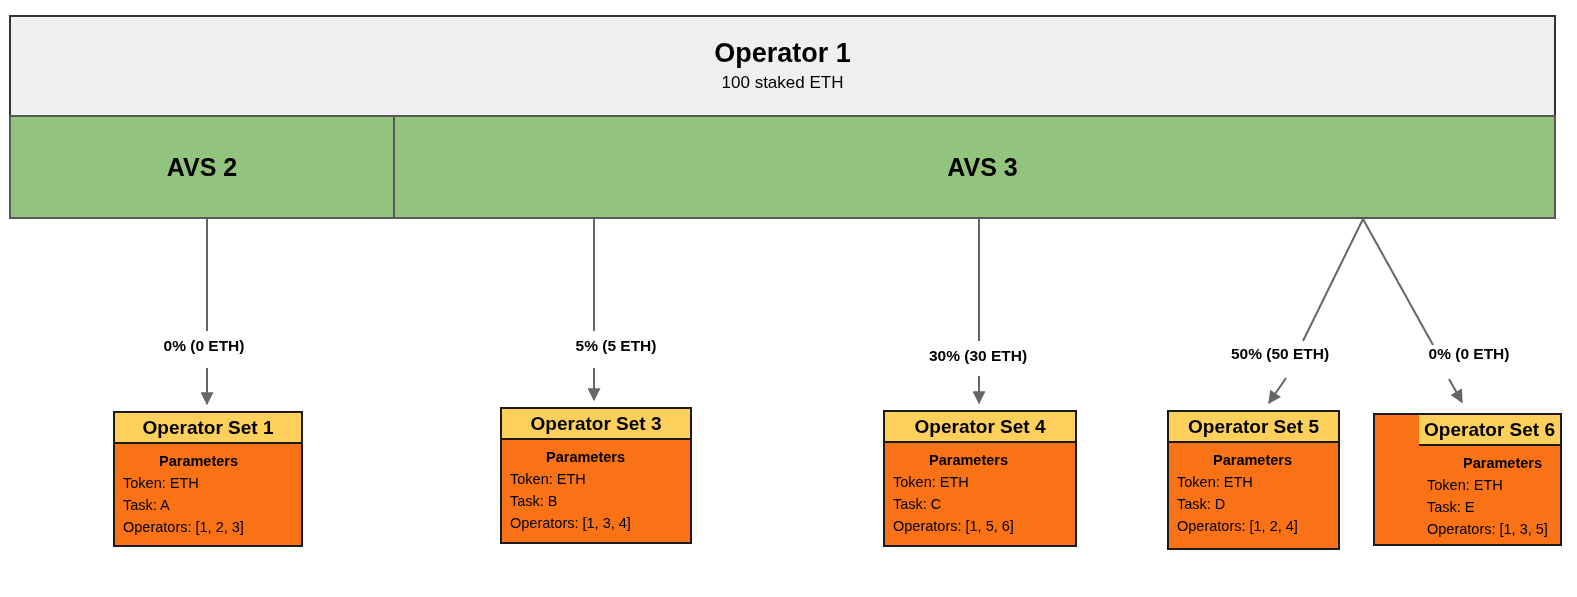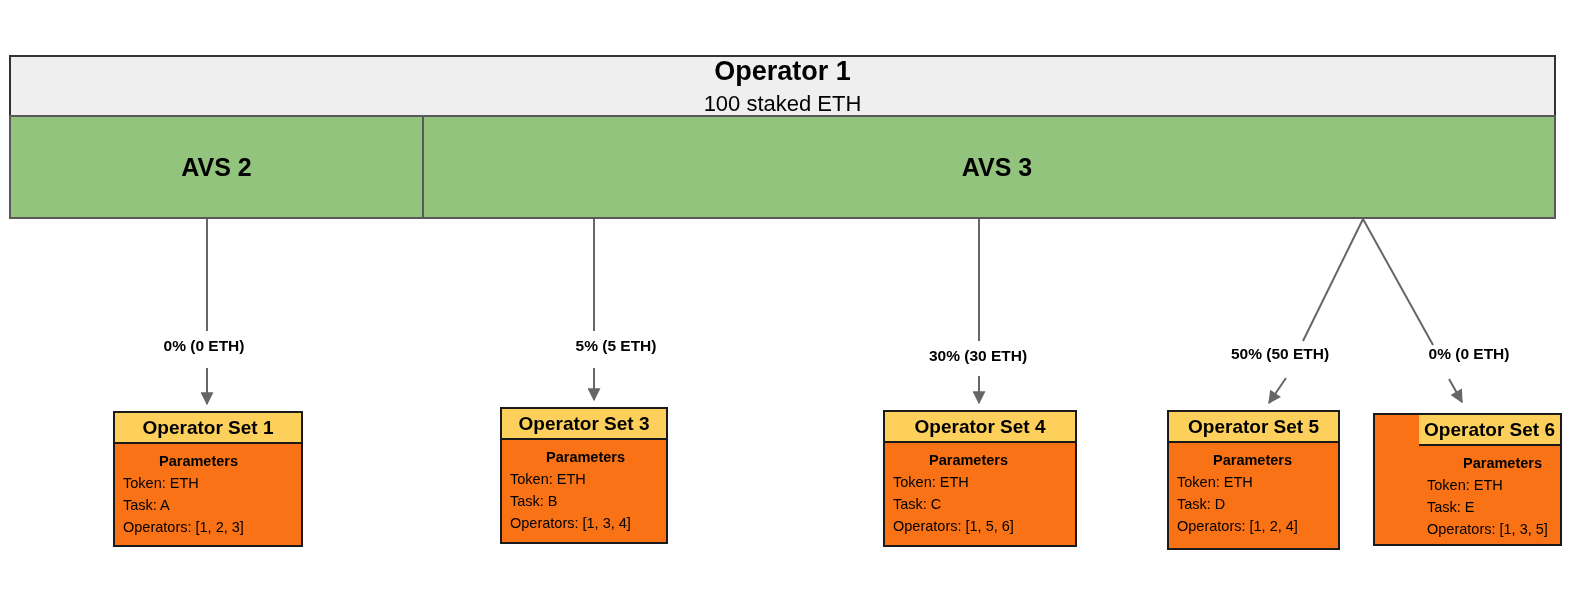--- a/index.html
+++ b/index.html
@@ -3,24 +3,24 @@
 <meta charset="utf-8">
 <style>
   html, body { margin:0; padding:0; background:#ffffff; }
   .canvas {
     position:relative; width:1577px; height:597px; background:#ffffff;
     font-family:"Liberation Sans", sans-serif; color:#000; overflow:hidden;
   }
   .operator-box {
     position:absolute; left:9px; top:15px; width:1547px; height:102px;
     background:#efefef; border:2px solid #333333; box-sizing:border-box;
-    display:flex; flex-direction:column; align-items:center; margin-top:40px;
+    display:flex; flex-direction:column; align-items:center; justify-content:center;
   }
   .operator-title { font-size:27px; font-weight:bold; line-height:1.1; }
-  .operator-subtitle { font-size:22px; margin-top:4px; }
+  .operator-subtitle { font-size:17px; margin-top:4px; }
   .avs-row {
     position:absolute; left:9px; top:115px; width:1547px; height:104px;
     background:#93c47d; border:2px solid #595959; box-sizing:border-box;
     display:flex;
   }
   .avs-cell {
     box-sizing:border-box; border-right:2px solid #595959;
     display:flex; align-items:center; justify-content:center;
     font-size:25px; font-weight:bold;
   }
@@ -45,21 +45,21 @@
 <body>
 
 <div class="canvas">
 
   <div class="operator-box">
     <div class="operator-title">Operator 1</div>
     <div class="operator-subtitle">100 staked ETH</div>
   </div>
 
   <div class="avs-row">
-    <div class="avs-cell" style="width:413px;">
+    <div class="avs-cell" style="width:384px;">
       <span>AVS 2</span>
     </div>
     <div class="avs-cell" style="width:416px;padding-left:16px;">
       <span>AVS 3</span>
     </div>
   </div>
 
   <svg class="arrow-layer" viewBox="0 0 1577 597" xmlns="http://www.w3.org/2000/svg">
     <defs>
       <marker id="ah" viewBox="0 0 10 10" refX="9" refY="5" markerWidth="15" markerHeight="13" orient="auto" markerUnits="userSpaceOnUse">
@@ -99,21 +99,21 @@
   <div class="card" style="left:113px; top:411px; width:190px; height:136px;">
     <div class="card-header">Operator Set 1</div>
     <div class="card-body">
       <div class="param-heading">Parameters</div>
       <div class="param-line">Token: ETH</div>
       <div class="param-line">Task: A</div>
       <div class="param-line">Operators: [1, 2, 3]</div>
     </div>
   </div>
 
-  <div class="card" style="left:500px; top:407px; width:168px; height:137px;">
+  <div class="card" style="left:500px; top:407px; width:192px; height:137px;">
     <div class="card-header">Operator Set 3</div>
     <div class="card-body">
       <div class="param-heading">Parameters</div>
       <div class="param-line">Token: ETH</div>
       <div class="param-line">Task: B</div>
       <div class="param-line">Operators: [1, 3, 4]</div>
     </div>
   </div>
 
   <div class="card" style="left:883px; top:410px; width:194px; height:137px;">

